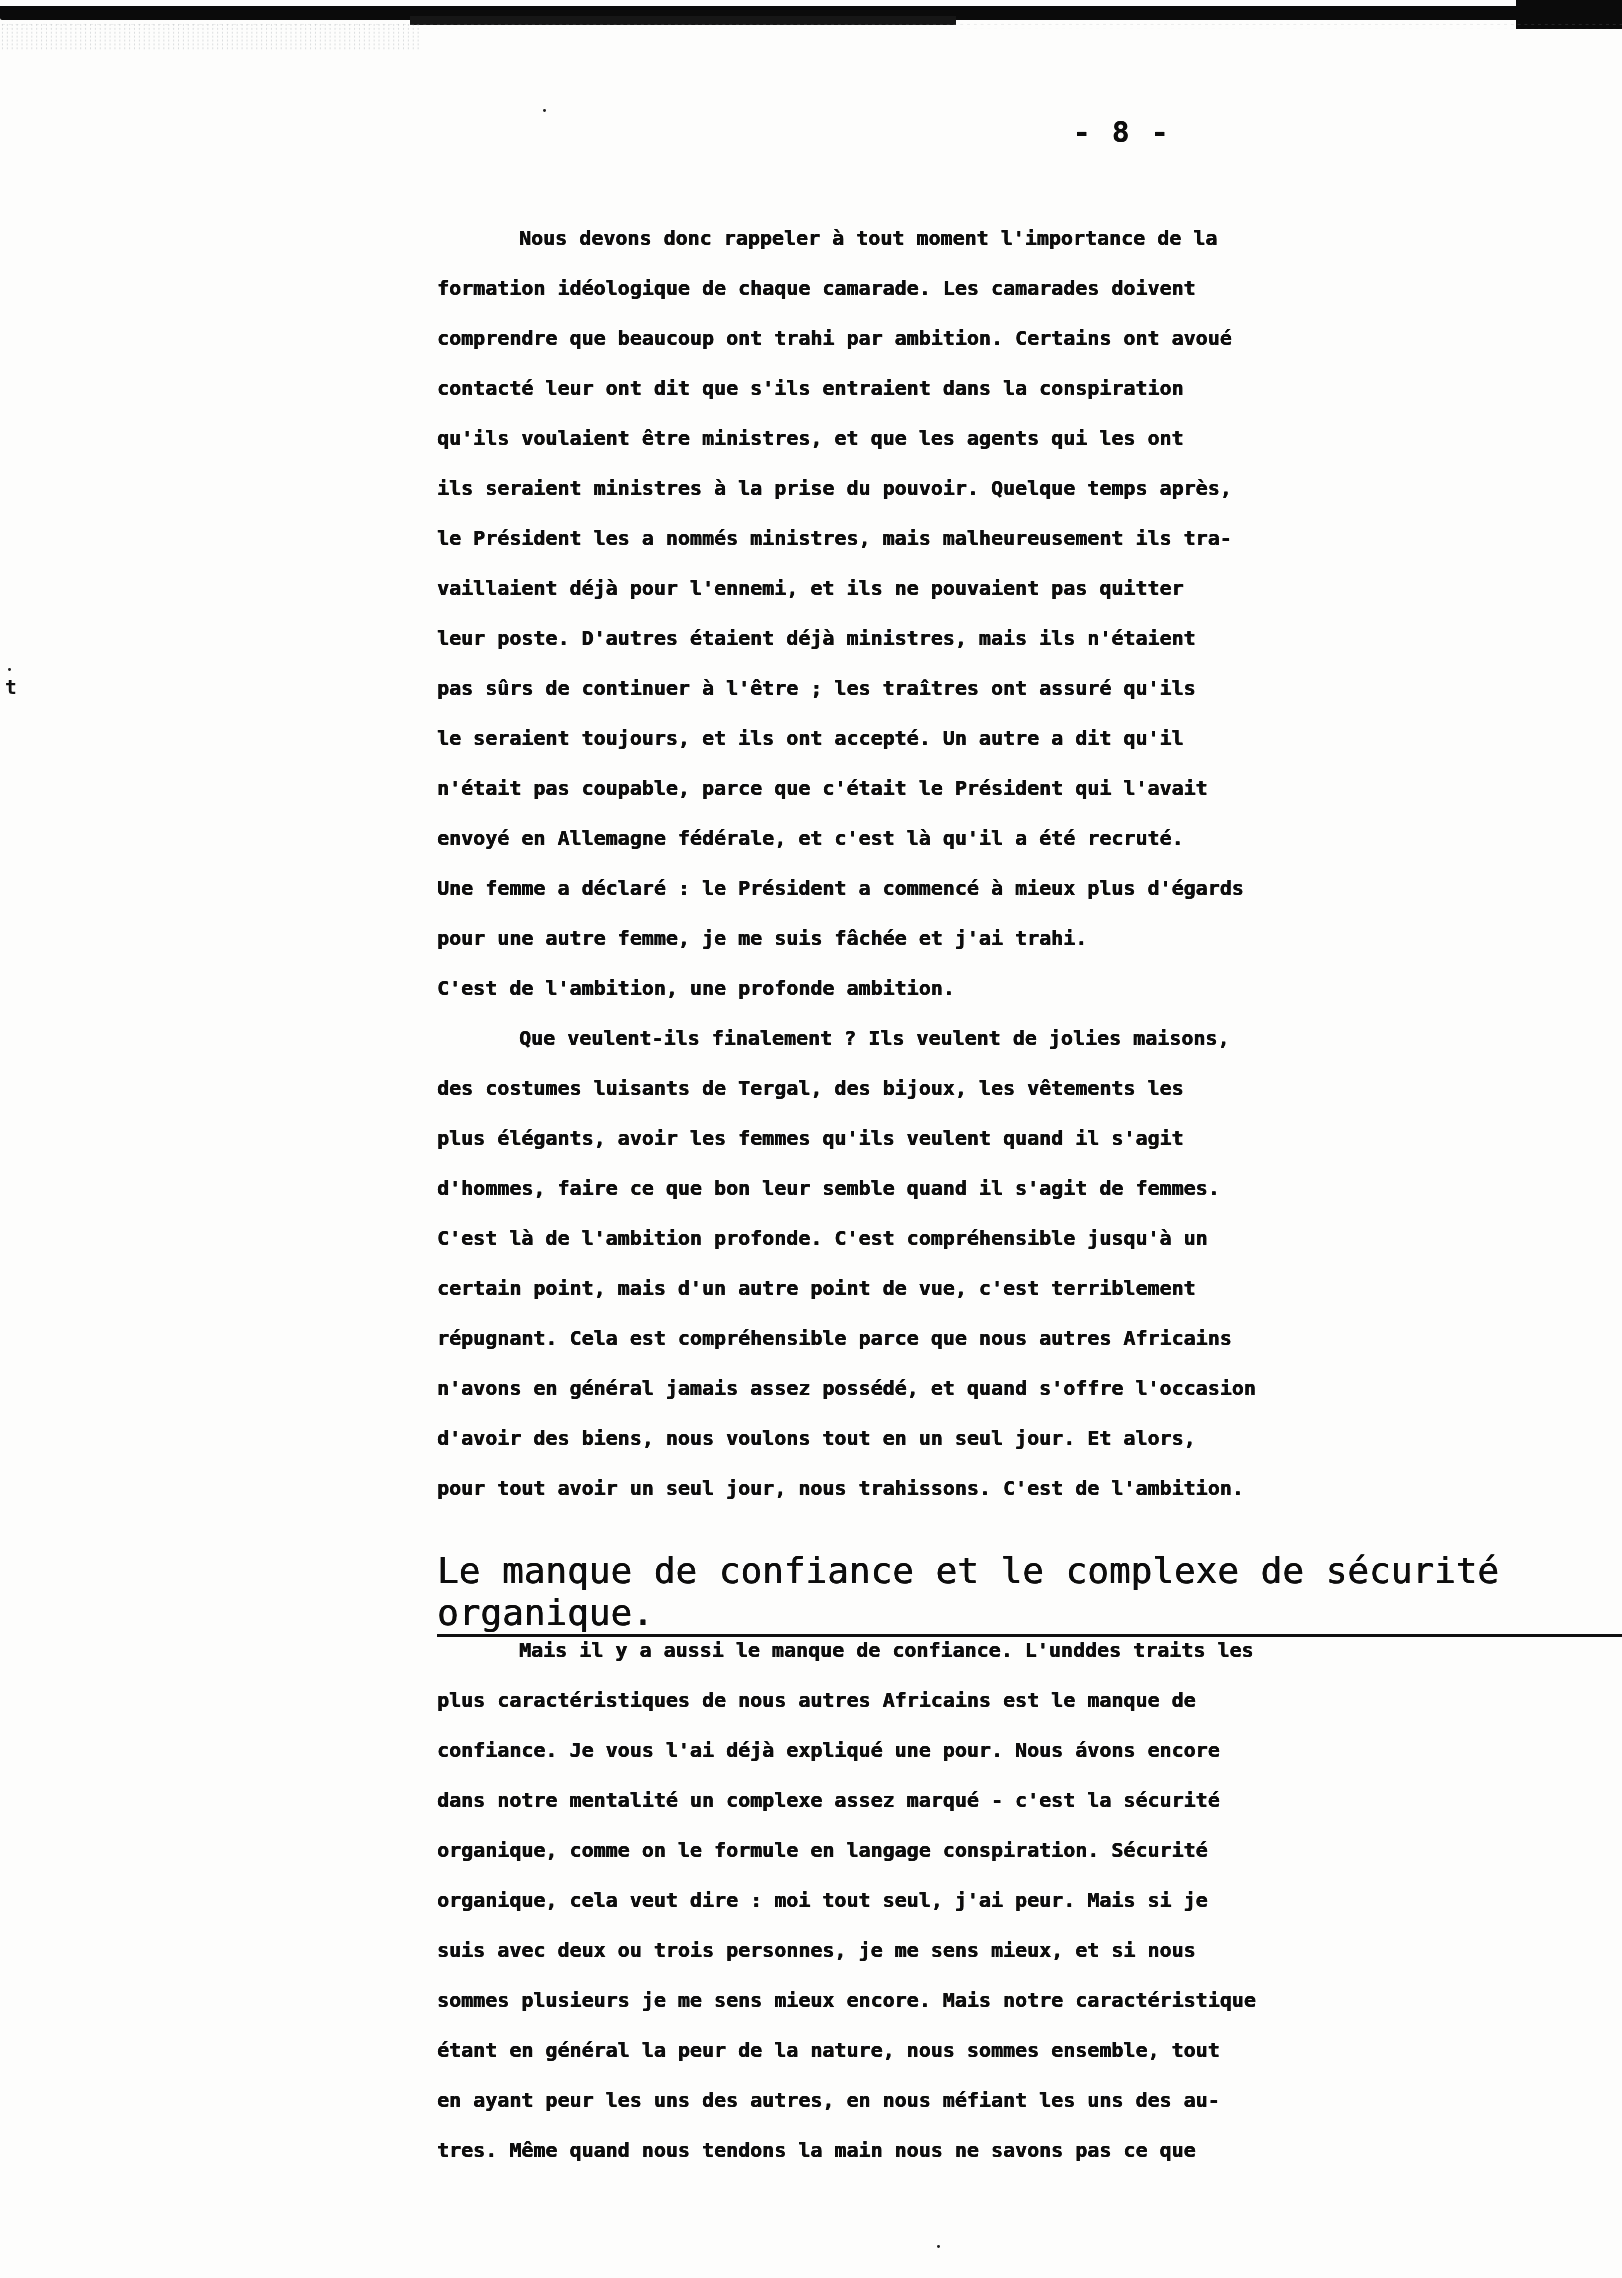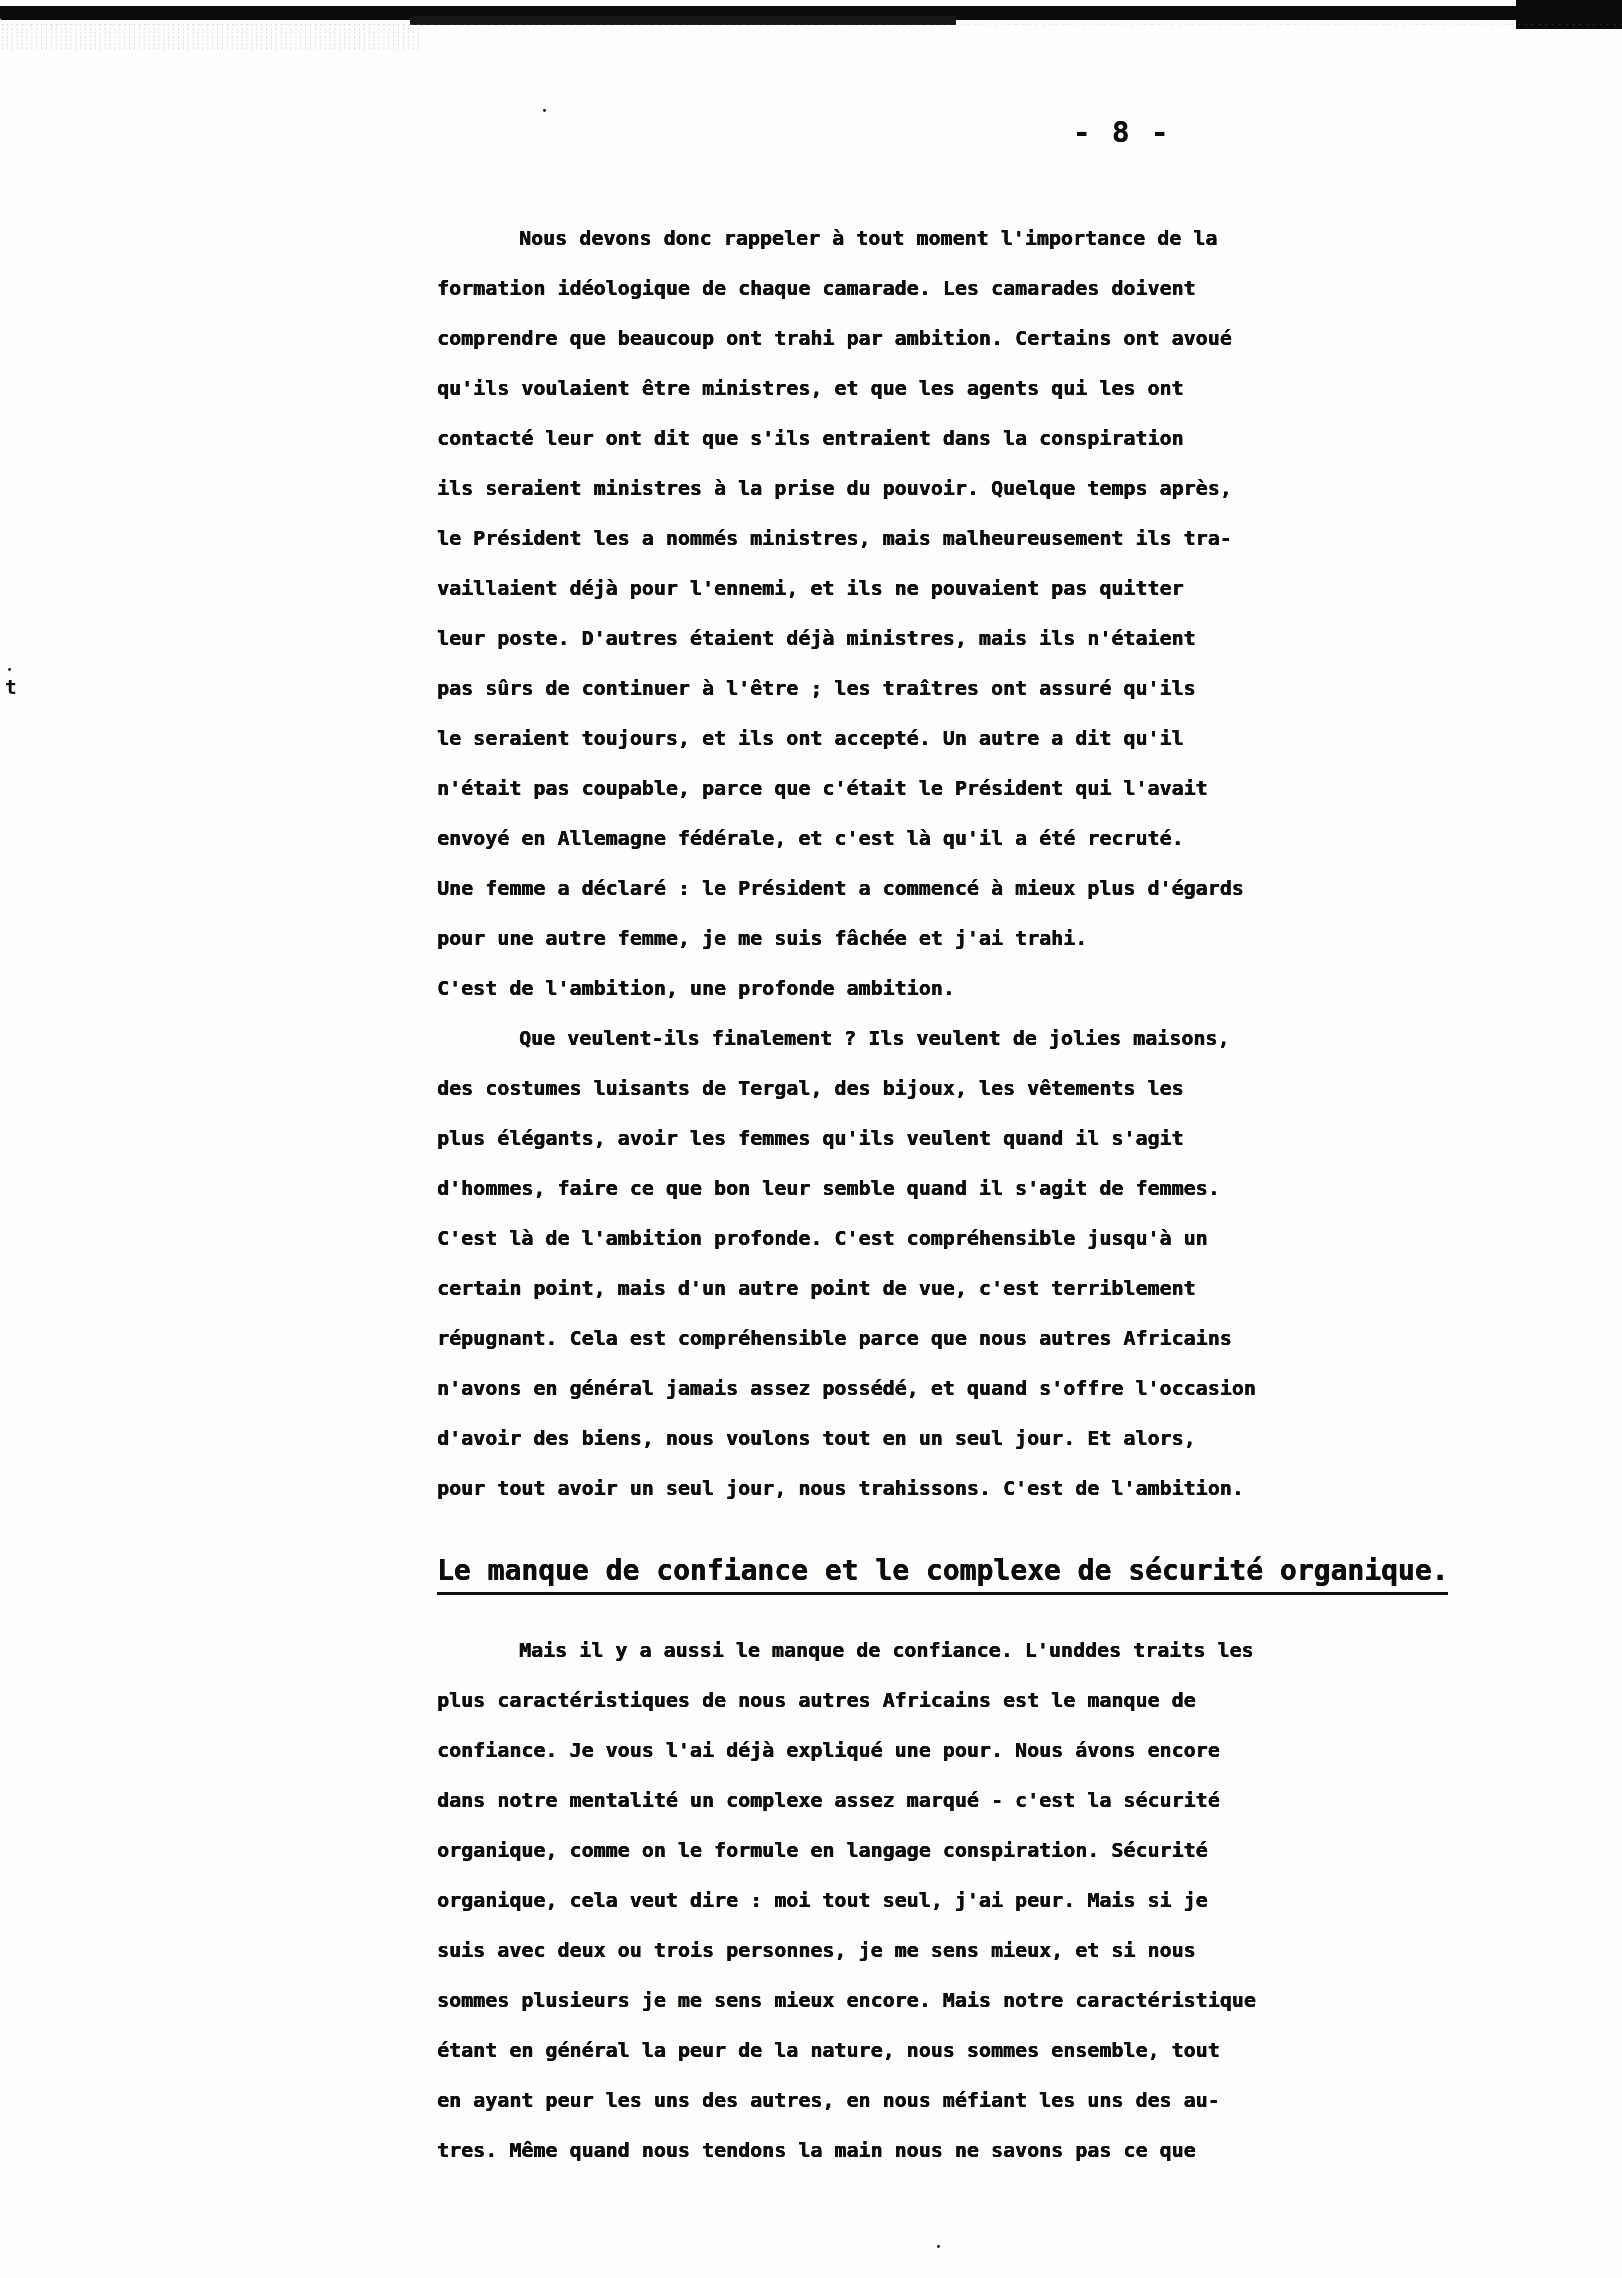--- a/index.html
+++ b/index.html
@@ -103,22 +103,22 @@
   }
   .line.indent { padding-left: 82px; }
   .heading-row {
     margin-top: 37px;
     margin-bottom: 25px;
     height: 50px;
     line-height: 50px;
   }
   .heading-text {
     display: inline-block;
-    font-size: 28px;
-    font-weight: 700;
+    font-size: 36px;
+    font-weight: 400;
     line-height: 42px;
     text-shadow: 0.4px 0 #111, 0 0.3px #222;
     border-bottom: 3.9px solid #101010;
   }
 </style>
 </head>
 <body>
 
 <div class="scan-band"></div>
 <div class="scan-speckle-wide"></div>
@@ -128,22 +128,22 @@
 <div class="stray-dot dot-b"></div>
 <div class="stray-dot dot-c"></div>
 
 <div class="page-number">- 8 -</div>
 
 <div class="content" id="content">
     <div class="paragraph">
       <div class="line indent">Nous devons donc rappeler à tout moment l'importance de la</div>
       <div class="line">formation idéologique de chaque camarade. Les camarades doivent</div>
       <div class="line">comprendre que beaucoup ont trahi par ambition. Certains ont avoué</div>
+      <div class="line">contacté leur ont dit que s'ils entraient dans la conspiration</div>
       <div class="line">qu'ils voulaient être ministres, et que les agents qui les ont</div>
-      <div class="line">contacté leur ont dit que s'ils entraient dans la conspiration</div>
       <div class="line">ils seraient ministres à la prise du pouvoir. Quelque temps après,</div>
       <div class="line">le Président les a nommés ministres, mais malheureusement ils tra-</div>
       <div class="line">vaillaient déjà pour l'ennemi, et ils ne pouvaient pas quitter</div>
       <div class="line">leur poste. D'autres étaient déjà ministres, mais ils n'étaient</div>
       <div class="line">pas sûrs de continuer à l'être ; les traîtres ont assuré qu'ils</div>
       <div class="line">le seraient toujours, et ils ont accepté. Un autre a dit qu'il</div>
       <div class="line">n'était pas coupable, parce que c'était le Président qui l'avait</div>
       <div class="line">envoyé en Allemagne fédérale, et c'est là qu'il a été recruté.</div>
       <div class="line">Une femme a déclaré : le Président a commencé à mieux plus d'égards</div>
       <div class="line">pour une autre femme, je me suis fâchée et j'ai trahi.</div>

